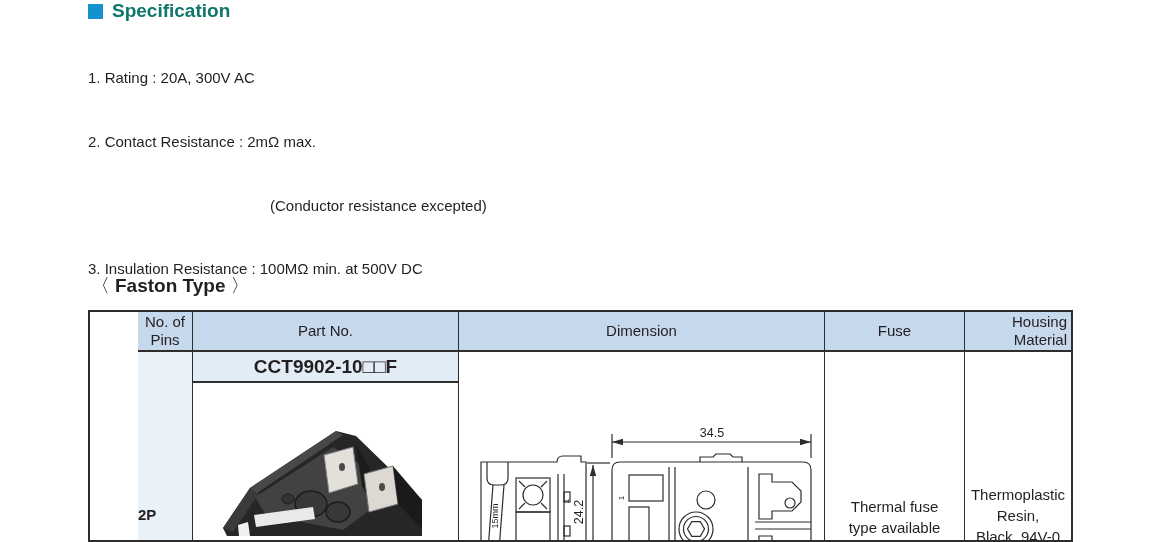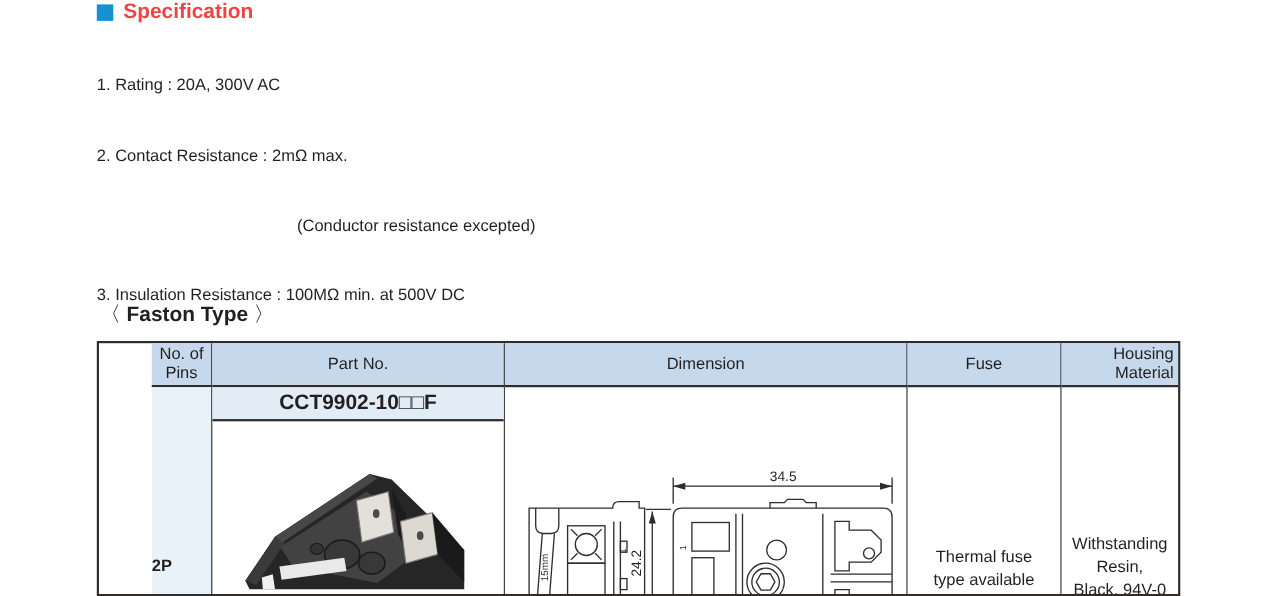--- a/index.html
+++ b/index.html
@@ -9,21 +9,21 @@
     width: 1150px; height: 542px;
     background: #ffffff;
     overflow: hidden;
     font-family: "Liberation Sans", "DejaVu Sans", sans-serif;
     color: #231f20;
   }
   
   .spec { position: absolute; left: 88px; top: 1px; }
   .spec-heading {
     display: flex; align-items: center; gap: 9px;
-    color: #ef4444; font-size: 19px; font-weight: 700; height: 20px;
+    color: #0f766e; font-size: 19px; font-weight: 700; height: 20px;
   }
   .blue-square { width: 15px; height: 15px; background: #1591d0; flex: 0 0 auto; }
   .spec-lines { margin-top: 4px; font-size: 15px; line-height: 21.2px; white-space: pre; }
   .indent-mid   { padding-left: 182px; }
   .indent-small { padding-left: 155px; }
 
   
   .faston-title { position: absolute; left: 86px; top: 273px; font-size: 19px; }
   .faston-title .bracket { font-weight: 400; padding: 0 5px; }
   .faston-title .bold { font-weight: 700; }
@@ -187,19 +187,19 @@
         </svg>
       </div>
     </div>
 
     <div class="cell">
       <div class="center-line" style="top:146px">Thermal fuse</div>
       <div class="center-line" style="top:167px">type available</div>
     </div>
 
     <div class="cell last">
-      <div class="center-line" style="top:134px">Withstanding</div>
+      <div class="center-line" style="top:134px">Thermoplastic</div>
       <div class="center-line" style="top:155px">Resin,</div>
       <div class="center-line" style="top:176px">Black, 94V-0</div>
     </div>
   </div>
 
 </div>
 
 </body></html>

